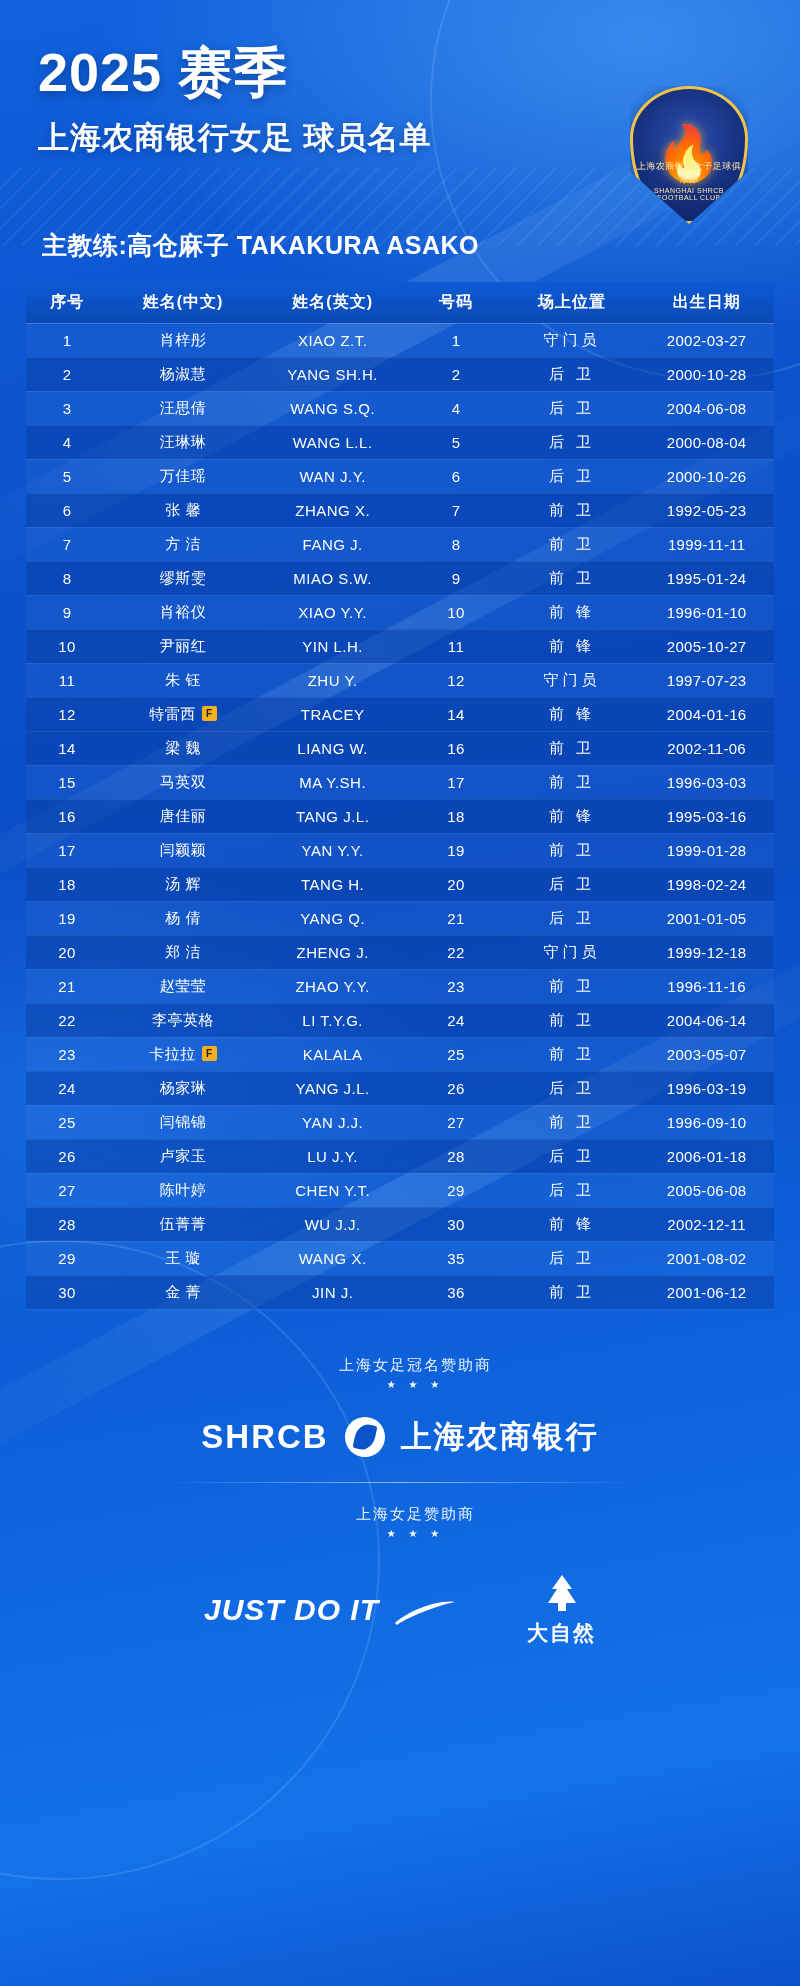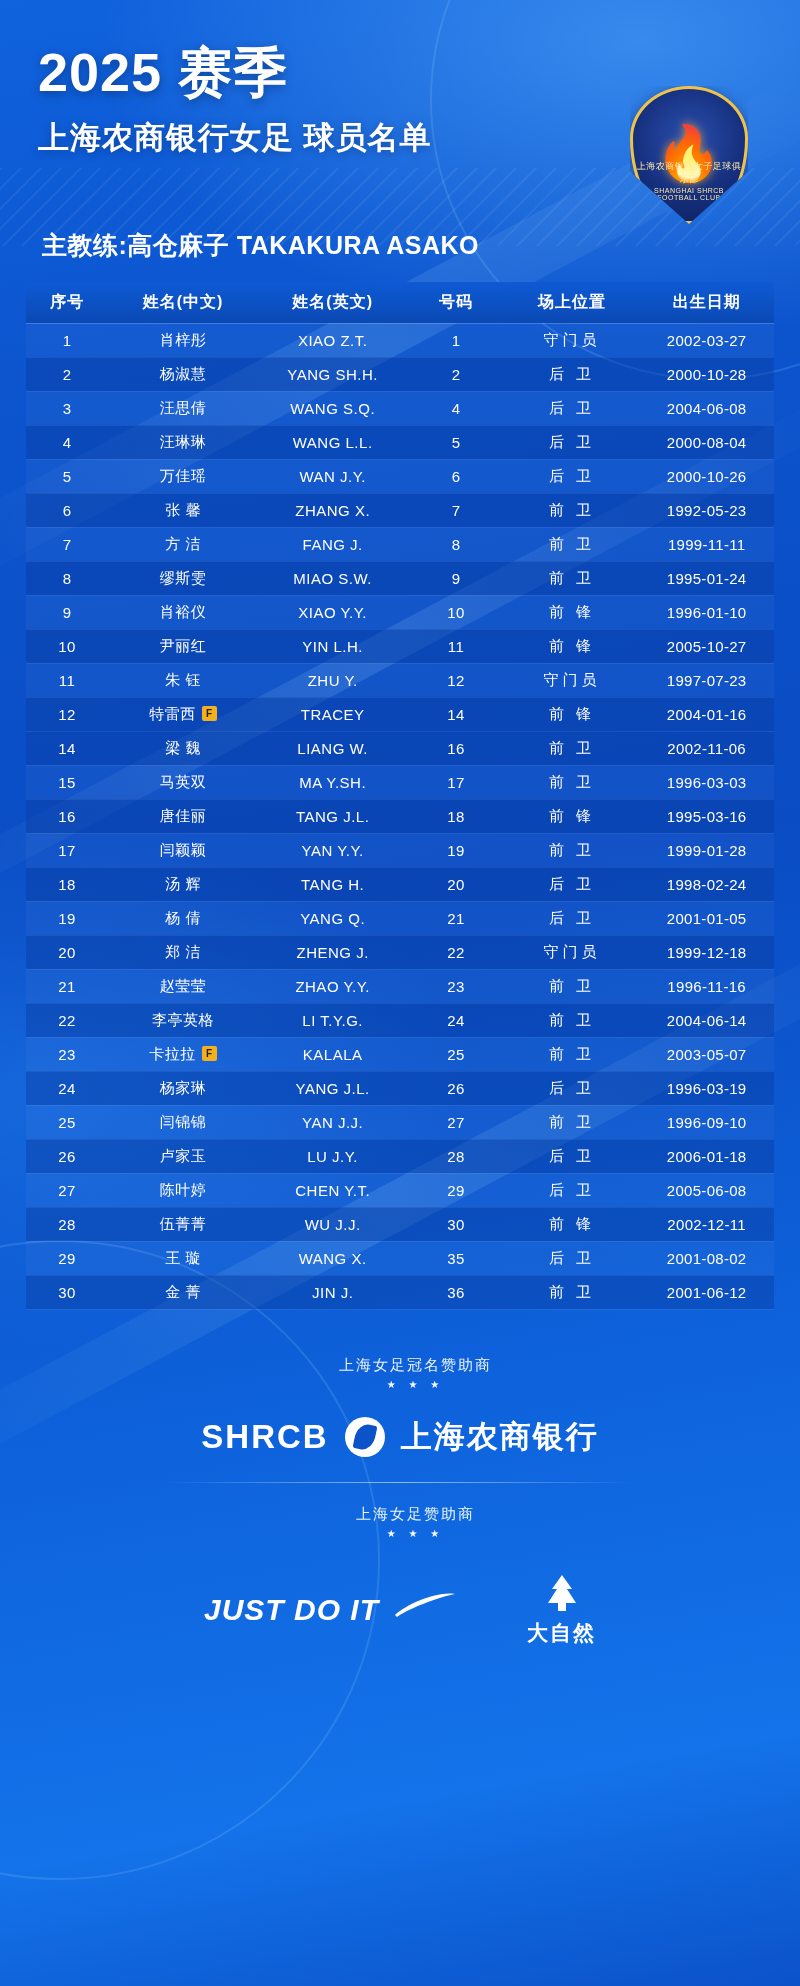--- a/index.html
+++ b/index.html
@@ -242,21 +242,21 @@
     letter-spacing: 2px;
     color: #ffffff;
   }
   .brands-row {
     display: flex;
     align-items: center;
     justify-content: center;
     gap: 70px;
     margin-top: 34px;
   }
-  .nike-lockup { display: flex; align-items: flex-start; gap: 14px; }
+  .nike-lockup { display: flex; align-items: flex-end; gap: 14px; }
   .jdi {
     font-size: 30px;
     font-weight: 700;
     font-style: italic;
     letter-spacing: 1px;
     color: #ffffff;
     font-family: "Liberation Sans", sans-serif;
   }
   .swoosh {
     width: 64px; height: 26px;

